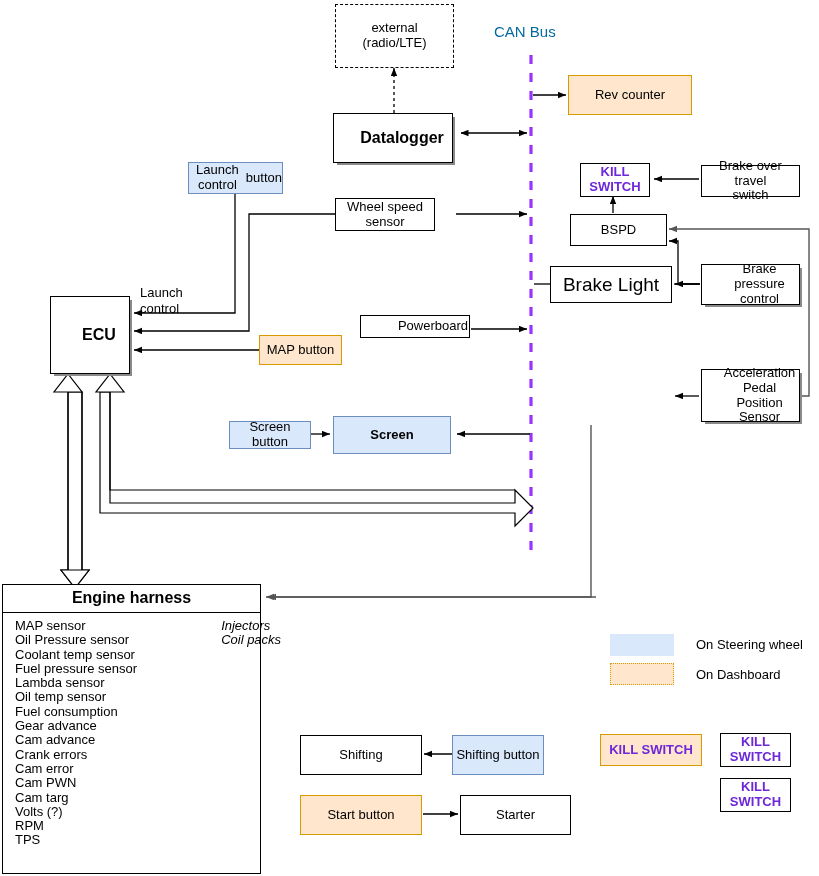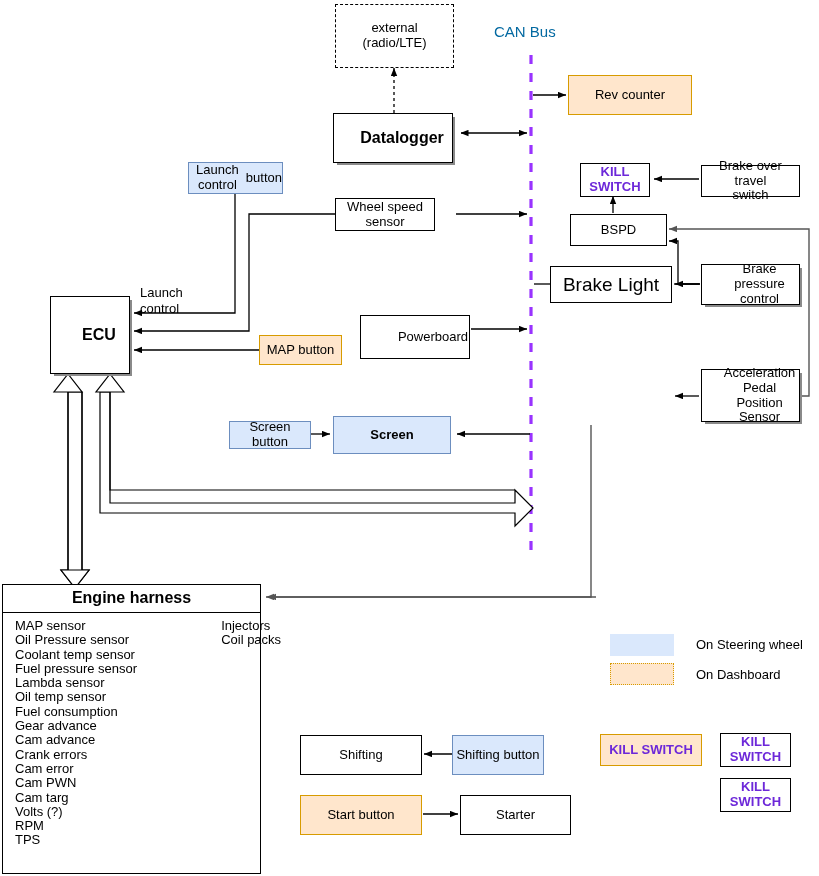--- a/index.html
+++ b/index.html
@@ -14,21 +14,21 @@
   .node.bold{font-weight:bold;}
   .node.red{color:#6d28d9;font-weight:bold;}
   .node.big{font-size:19px;}
   .node.med{font-size:16px;}
   .lbl{position:absolute;font-size:13px;color:#000;line-height:1.2;}
   .lbl.purple{color:#0369a1;font-size:15px;}
   .harness{position:absolute;box-sizing:border-box;border:1px solid #000;background:#fff;}
   .harness .hd{border-bottom:1px solid #000;text-align:center;font-weight:bold;font-size:16px;padding:4px 0 5px;}
   .harness .cols{display:flex;padding:6px 0 0 12px;}
   .harness .col{font-size:13px;line-height:14.3px;}
-  .harness .col.c2{margin-left:84px;}
+  .harness .col.c2{margin-left:84px;font-style:italic;}
   .harness .col div{white-space:nowrap;}
   svg.wires{position:absolute;left:0;top:0;width:819px;height:876px;pointer-events:none;}
   .legend-sw{position:absolute;width:64px;height:22px;box-sizing:border-box;}
   .legend-sw.b{background:#dae8fc;border:1px solid #dae8fc;}
   .legend-sw.o{background:#ffe6cc;border:1px dotted #d79b00;}
 </style>
 </head>
 <body>
 
 <div id="canvas">
@@ -159,21 +159,21 @@
   </div>
 
   <div class="node plain shadow bold med" style="left:50px;top:296px;width:80px;height:78px;">
     <span>ECU</span>
   </div>
 
   <div class="node orange" style="left:259px;top:335px;width:83px;height:30px;">
     <span>MAP button</span>
   </div>
 
-  <div class="node plain" style="left:360px;top:315px;width:110px;height:44px;padding-left:36px;">
+  <div class="node plain" style="left:360px;top:315px;width:110px;height:23px;padding-left:36px;">
     <span>Powerboard</span>
   </div>
 
 
   <div class="node plain shadow" style="left:701px;top:369px;width:99px;height:53px;flex-direction:column;">
     <span>Acceleration</span>
     <span>Pedal Position</span>
     <span>Sensor</span>
   </div>
 

